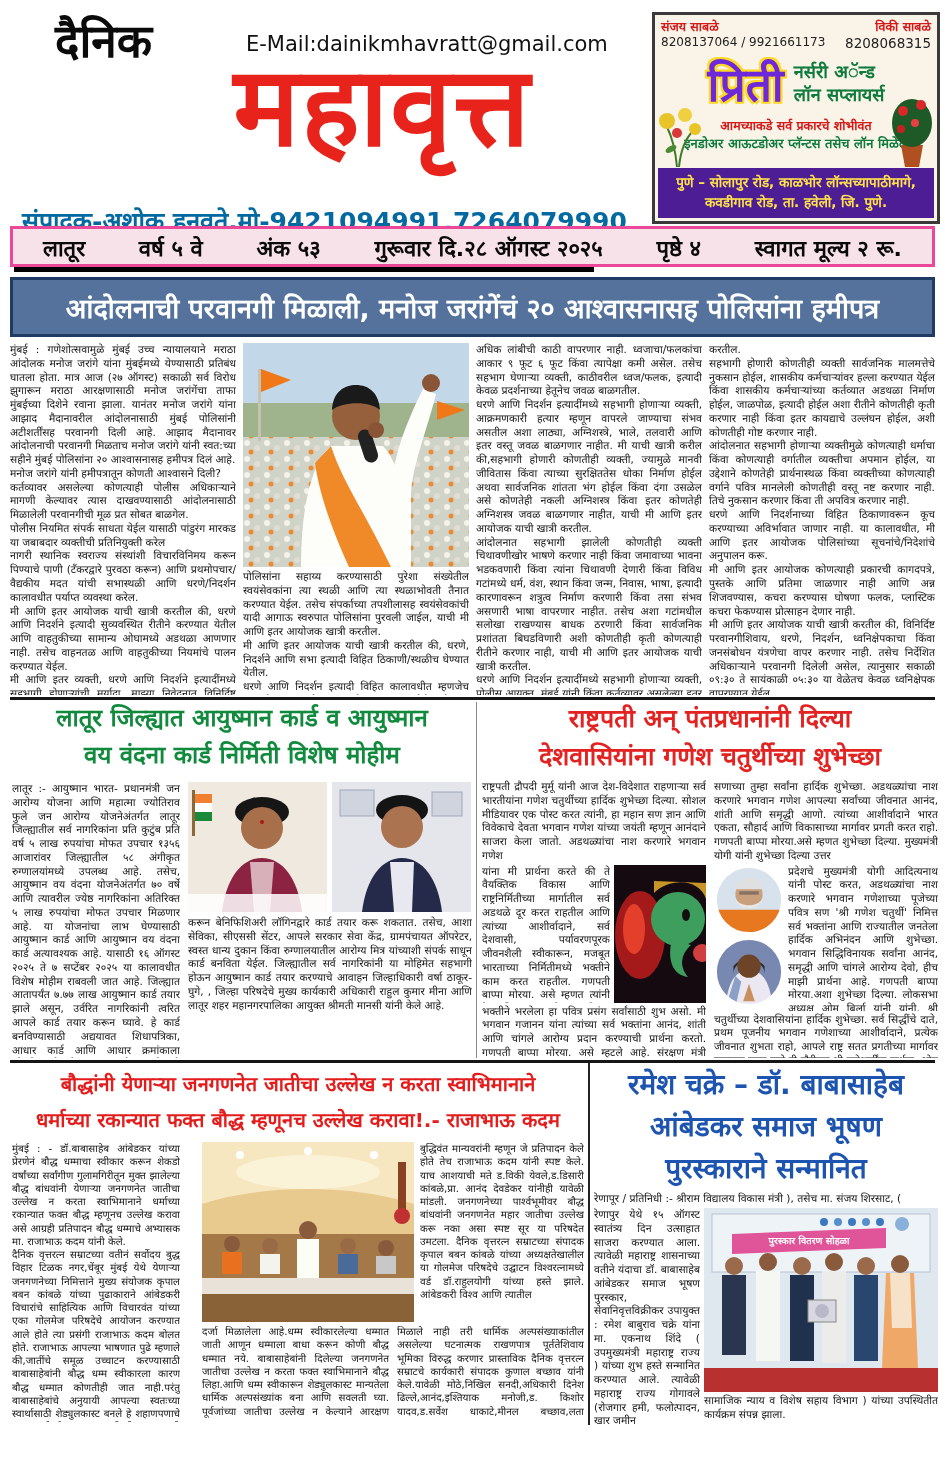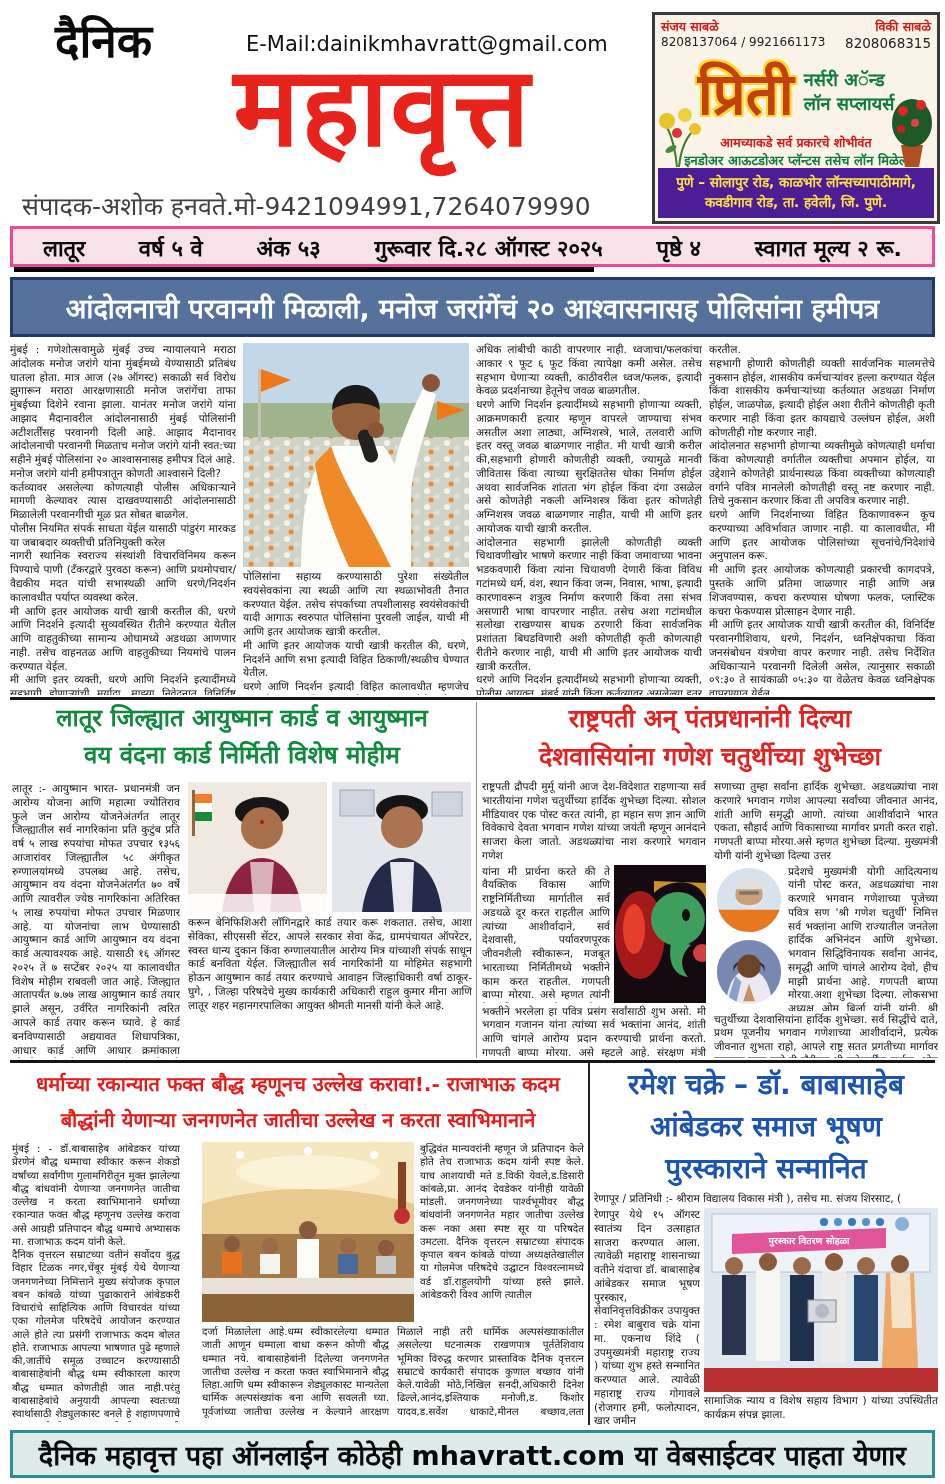--- a/index.html
+++ b/index.html
@@ -4,29 +4,29 @@
 <style>
   html,body{margin:0;padding:0;background:#fff;}
   .page{position:relative;width:945px;height:1484px;background:#fff;overflow:hidden;
         font-family:"DejaVu Sans",sans-serif;}
   .pre{white-space:pre-line;}
   
   .m-daily{position:absolute;left:55px;top:8px;font-size:46px;font-weight:800;color:#0a0a0a;}
   .m-email{position:absolute;left:246px;top:32px;font-size:21px;color:#111;}
   .m-title{position:absolute;left:110px;top:44px;width:545px;text-align:center;
            font-size:110px;line-height:1.15;font-weight:800;color:#e8231b;letter-spacing:2px;}
-  .m-editor{position:absolute;left:22px;top:188px;font-size:25px;font-weight:400;color:#404040;}
+  .m-editor{position:absolute;left:22px;top:203px;font-size:25px;font-weight:700;color:#0369a1;}
   
   .ad-box{position:absolute;left:652px;top:12px;width:288px;height:212px;background:#f9f4e7;
           border:3px solid #3a3a3a;box-sizing:border-box;padding:3px 6px;}
   .ad-contacts{display:flex;justify-content:space-between;}
   .ad-name{font-size:12.5px;font-weight:700;color:#d41a1a;}
   .ad-phone{font-size:12px;color:#222;}
   .ad-brand-row{display:flex;align-items:center;justify-content:center;gap:10px;margin-top:1px;}
-  .ad-brand{font-size:58px;font-weight:800;color:#c2410c;
+  .ad-brand{font-size:46px;font-weight:800;color:#6d28d9;
             text-shadow:-2px -2px 0 #ffd925,2px -2px 0 #ffd925,-2px 2px 0 #ffd925,2px 2px 0 #ffd925;}
   .ad-brand-suffix{font-size:18px;font-weight:800;color:#0f7a3e;line-height:1.3;}
   .ad-tag1{text-align:center;font-size:12.5px;font-weight:700;color:#d41a1a;margin-top:3px;}
   .ad-tag2{text-align:center;font-size:13px;font-weight:700;color:#0f7a3e;}
   .ad-address{position:absolute;left:3px;right:3px;bottom:3px;height:50px;background:#4c1d95;
               color:#ffe14a;font-size:13.5px;font-weight:700;text-align:center;padding-top:5px;
               box-sizing:border-box;line-height:1.45;}
   .ad-fl{position:absolute;}
   
   .dateline{position:absolute;left:10px;top:226px;width:925px;height:41px;box-sizing:border-box;
@@ -288,22 +288,22 @@
         </div>
         <div class="col" style="flex:1;height:146px">प्रदेशचे मुख्यमंत्री योगी आदित्यनाथ यांनी पोस्ट करत, अडथळ्यांचा नाश करणारे भगवान गणेशाच्या पूजेच्या पवित्र सण 'श्री गणेश चतुर्थी' निमित्त सर्व भक्तांना आणि राज्यातील जनतेला हार्दिक अभिनंदन आणि शुभेच्छा. भगवान सिद्धिविनायक सर्वांना आनंद, समृद्धी आणि चांगले आरोग्य देवो, हीच माझी प्रार्थना आहे. गणपती बाप्पा मोरया.अशा शुभेच्छा दिल्या. लोकसभा अध्यक्ष ओम बिर्ला यांनी यांनी, श्री गणेश</div>
       </div>
       <div class="col" style="flex:1">चतुर्थीच्या देशवासियांना हार्दिक शुभेच्छा. सर्व सिद्धींचे दाते, प्रथम पूजनीय भगवान गणेशाच्या आशीर्वादाने, प्रत्येक जीवनात शुभता राहो, आपले राष्ट्र सतत प्रगतीच्या मार्गावर वाटचाल करत राहो ही गौरीसुत श्री गणेशर्जींना प्रार्थना. ओम गण गणपते नम: असे म्हटले.</div>
     </div>
   </div>
 
   <div class="hr" style="top:1060px"></div>
 
   <div class="bd-head">
+    <div>बौद्धांनी येणाऱ्या जनगणनेत जातीचा उल्लेख न करता स्वाभिमानाने</div>
     <div>धर्माच्या रकान्यात फक्त बौद्ध म्हणूनच उल्लेख करावा!.- राजाभाऊ कदम</div>
-    <div>बौद्धांनी येणाऱ्या जनगणनेत जातीचा उल्लेख न करता स्वाभिमानाने</div>
   </div>
   <div class="bd-body">
     <div class="col bd-col1">मुंबई : - डॉ.बाबासाहेब आंबेडकर यांच्या प्रेरणेनं बौद्ध धम्माचा स्वीकार करून शेकडो वर्षांच्या सर्वांगीण गुलामगिरीतून मुक्त झालेल्या बौद्ध बांधवांनी येणाऱ्या जनगणनेत जातीचा उल्लेख न करता स्वाभिमानाने धर्माच्या रकान्यात फक्त बौद्ध म्हणूनच उल्लेख करावा असे आग्रही प्रतिपादन बौद्ध धम्माचे अभ्यासक मा. राजाभाऊ कदम यांनी केले.
 दैनिक वृत्तरत्न सम्राटच्या वतीनं सर्वोदय बुद्ध विहार टिळक नगर,चेंबूर मुंबई येथे येणाऱ्या जनगणनेच्या निमित्ताने मुख्य संयोजक कृपाल बबन कांबळे यांच्या पुढाकाराने आंबेडकरी विचारांचे साहित्यिक आणि विचारवंत यांच्या एका गोलमेज परिषदेचे आयोजन करण्यात आले होते त्या प्रसंगी राजाभाऊ कदम बोलत होते. राजाभाऊ आपल्या भाषणात पुढे म्हणाले की,जातींचे समूळ उच्चाटन करण्यासाठी बाबासाहेबांनी बौद्ध धम्म स्वीकारला कारण बौद्ध धम्मात कोणतीही जात नाही.परंतु बाबासाहेबांचे अनुयायी आपल्या स्वतःच्या स्वार्थासाठी शेड्युलकास्ट बनले हे शहाणपणाचे लक्षण नव्हे.बौद्ध बनल्यावर बी.सी.च्या सवलती माझ्या कोटाच्या खिशात आहेत असे बाबासाहेब म्हणाले होते.परंतु त्यांच्या कोटाचा खिसा कोणता याचा शोध ७० वर्षांत बाबासाहेबांचे अनुयायी लावू शकले नाहीत.ही शोकांतिका आहे.बौद्ध धम्म स्वीकारून शेड्युलकास्ट बनून राहायचे असेल तर हिंदू धर्मातच रहा कारण तिथे तुम्हाला शेड्युलकास्टचा</div>
     <div class="bd-mid">
       <div class="bd-toprow">
         <svg width="212" height="180" viewBox="0 0 212 180" style="flex:none">
           <rect width="212" height="180" fill="#e8c98e"></rect>
           <path d="M0,0 L212,0 L212,62 C150,42 60,42 0,62 Z" fill="#f7e7c0"></path>
           <ellipse cx="106" cy="30" rx="72" ry="17" fill="#fbf3d8"></ellipse>
@@ -364,15 +364,14 @@
         <path d="M182,65 L210,65 L214,160 L178,160 Z" fill="#f0a868"></path>
       <path d="M186,65 L206,65 L208,120 L188,120 Z" fill="#f6e2c8"></path>
       <rect x="104" y="92" width="28" height="22" fill="#d8d8e0" stroke="#888"></rect>
       <circle cx="118" cy="103" r="7" fill="#b8b8c8"></circle>
       <rect y="160" width="234" height="24" fill="#b83030"></rect>
     </svg>
     <div class="aw-banner">पुरस्कार वितरण सोहळा</div>
   </div>
   <div class="aw-bottom col">सामाजिक न्याय व विशेष सहाय विभाग ) यांच्या उपस्थितीत कार्यक्रम संपन्न झाला.</div>
 
-  <div class="footer">दैनिक महावृत्त पहा ऑनलाईन कोठेही mhavratt.com या वेबसाईटवर पाहता येणार</div>
 
 </div>
 
 </body></html>

